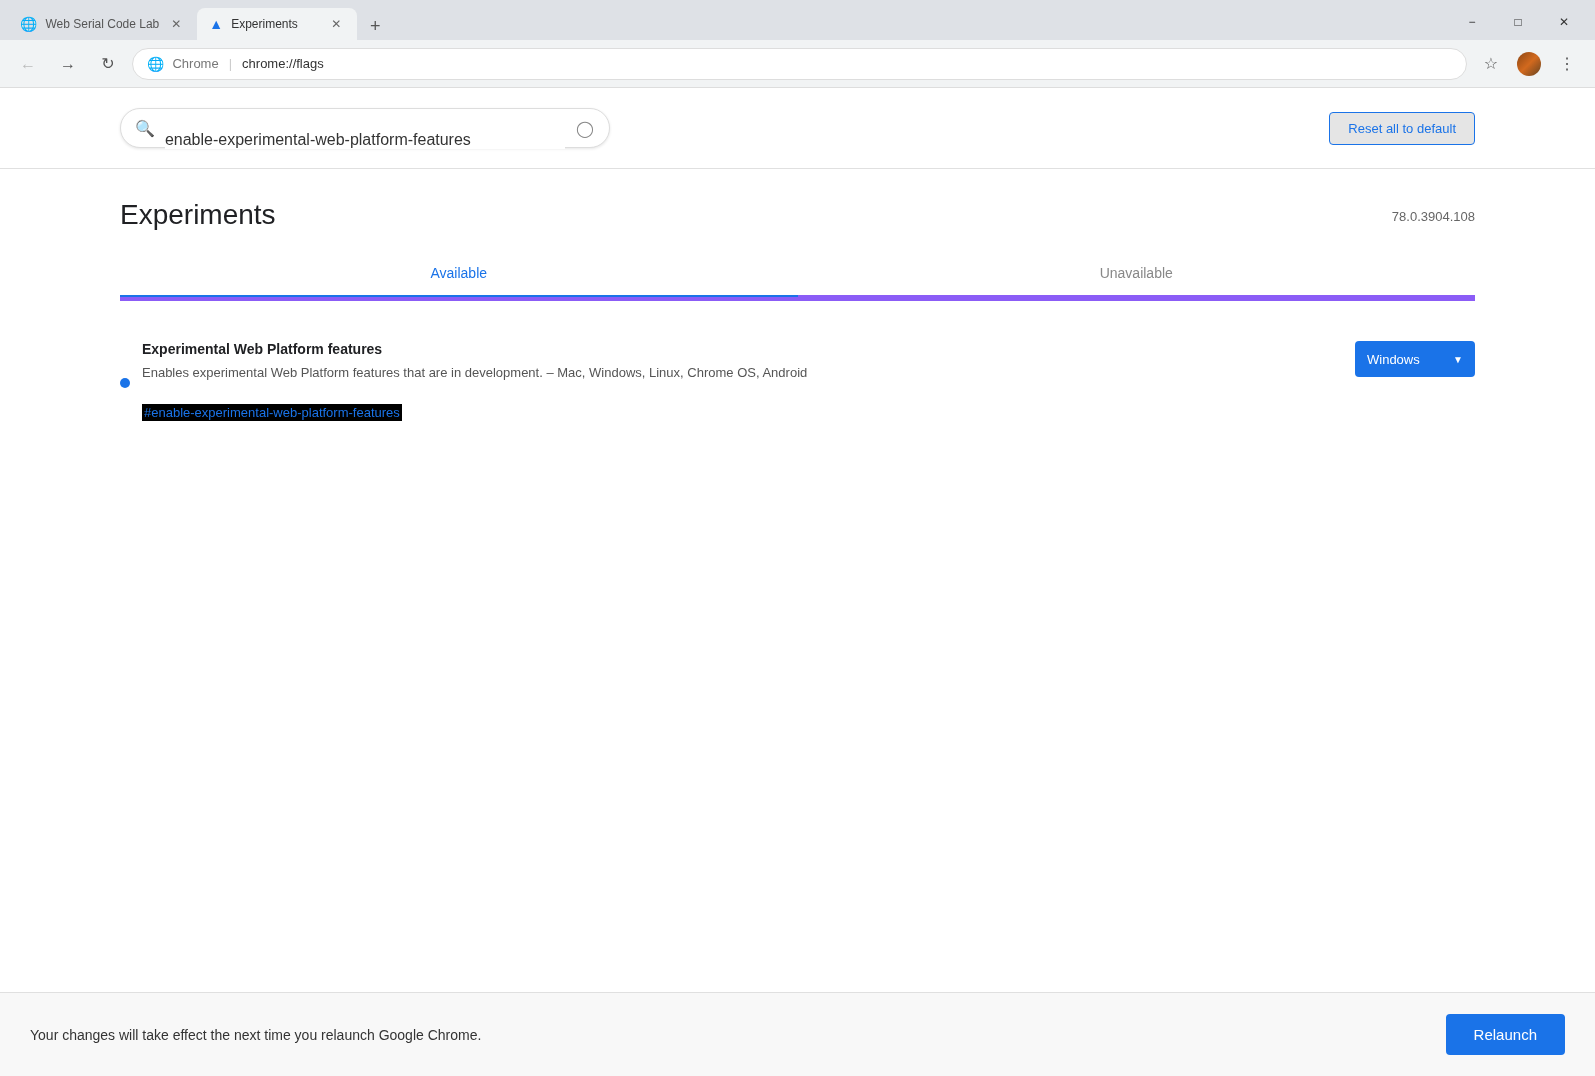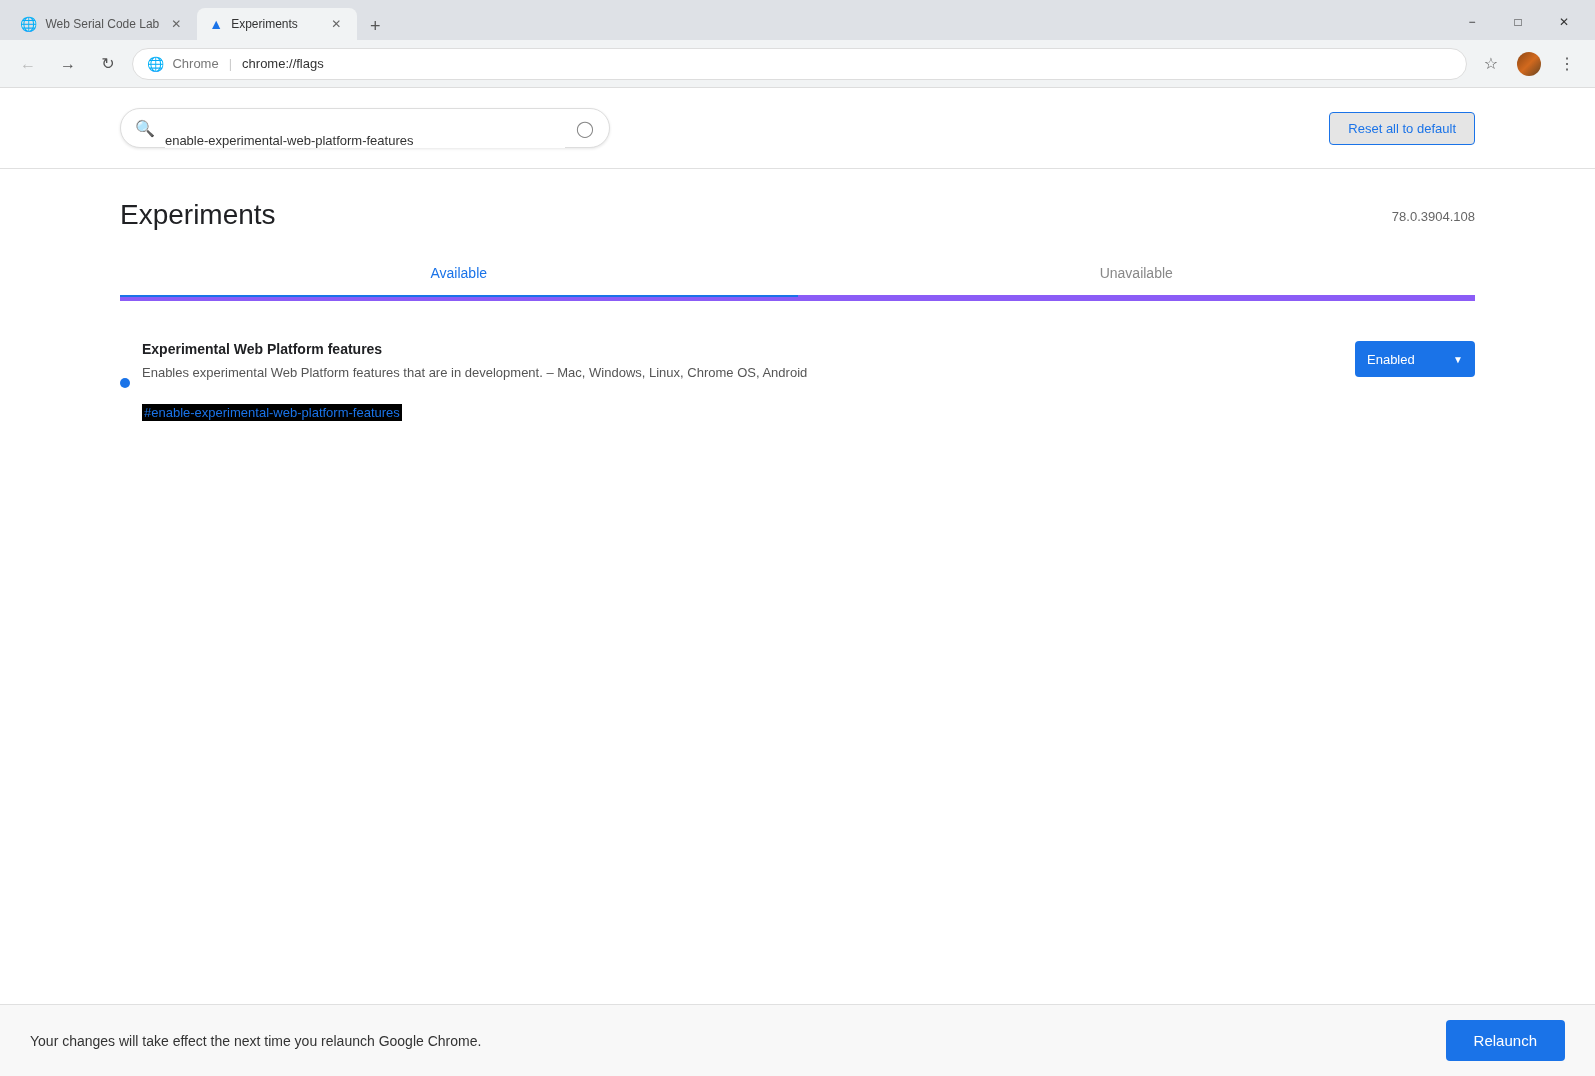--- a/index.html
+++ b/index.html
@@ -63,21 +63,21 @@
     .feature-left { display: flex; align-items: center; gap: 12px; max-width: 720px; }
     .feature-dot { width: 10px; height: 10px; border-radius: 50%; background: #1a73e8; margin-top: 5px; flex-shrink: 0; }
     .feature-content {}
     .feature-title { font-size: 14px; font-weight: 600; color: #202124; margin-bottom: 6px; }
     .feature-desc { font-size: 13px; color: #555; line-height: 1.5; margin-bottom: 20px; }
     .feature-link { font-size: 13px; color: #1a73e8; background: #000000; padding: 1px 2px; text-decoration: none; display: inline-block; }
     .feature-dropdown { display: flex; align-items: center; background: #1a73e8; color: white; border-radius: 4px; padding: 0 12px; height: 36px; font-size: 13px; cursor: pointer; gap: 8px; min-width: 120px; justify-content: space-between; }
     .feature-dropdown .arrow { font-size: 10px; }
 
     
-    .bottom-bar { background: #f8f8f8; border-top: 1px solid #e0e0e0; display: flex; align-items: center; justify-content: space-between; padding: 0 30px; height: 72px; }
+    .bottom-bar { background: #f8f8f8; border-top: 1px solid #e0e0e0; display: flex; align-items: center; justify-content: space-between; padding: 0 30px; height: 84px; }
     .bottom-text { font-size: 14px; color: #333; }
     .relaunch-btn { background: #1a73e8; color: white; border: none; border-radius: 4px; padding: 12px 28px; font-size: 15px; font-weight: 400; cursor: pointer; }
 
     .content-wrapper { position: relative; flex: 1; display: flex; flex-direction: column; }
   </style>
 </head>
 <body>
 
 <div class="chrome-window">
 
@@ -122,21 +122,21 @@
       <div class="toolbar-icon">⋮</div>
     </div>
   </div>
 
   <div class="content-wrapper">
     <div class="page-content">
 
       <div class="search-area">
         <div class="search-box">
           <span class="search-icon-svg">🔍</span>
-          <input type="text" value="enable-experimental-web-platform-features" style="font-size: 13px; color: rgb(51, 51, 51); border: none; outline: none; flex: 1 1 0%; margin-top: 24px;">
+          <input type="text" value="enable-experimental-web-platform-features" style="font-size: 16px; color: rgb(51, 51, 51); border: none; outline: none; flex: 1 1 0%; margin-top: 24px;">
           <span class="clear-btn">◯</span>
         </div>
         <button class="reset-btn">Reset all to default</button>
       </div>
 
       <div class="main-area">
 
         <div class="page-header">
           <h1 class="page-title">Experiments</h1>
           <span class="version-text">78.0.3904.108</span>
@@ -155,21 +155,21 @@
           <div class="feature-item">
             <div class="feature-left">
               <div class="feature-dot" style="background:#1a73e8;"></div>
               <div class="feature-content">
                 <div class="feature-title">Experimental Web Platform features</div>
                 <div class="feature-desc">Enables experimental Web Platform features that are in development. – Mac, Windows, Linux, Chrome OS, Android</div>
                 <a class="feature-link" href="#enable-experimental-web-platform-features">#enable-experimental-web-platform-features</a>
               </div>
             </div>
             <div class="feature-dropdown">
-              <span>Enabled</span>
+              <span>Windows</span>
               <span class="arrow">▼</span>
             </div>
           </div>
         </div>
       </div>
 
       <div style="flex:1;"></div>
     </div>
 
     <div class="bottom-bar">

